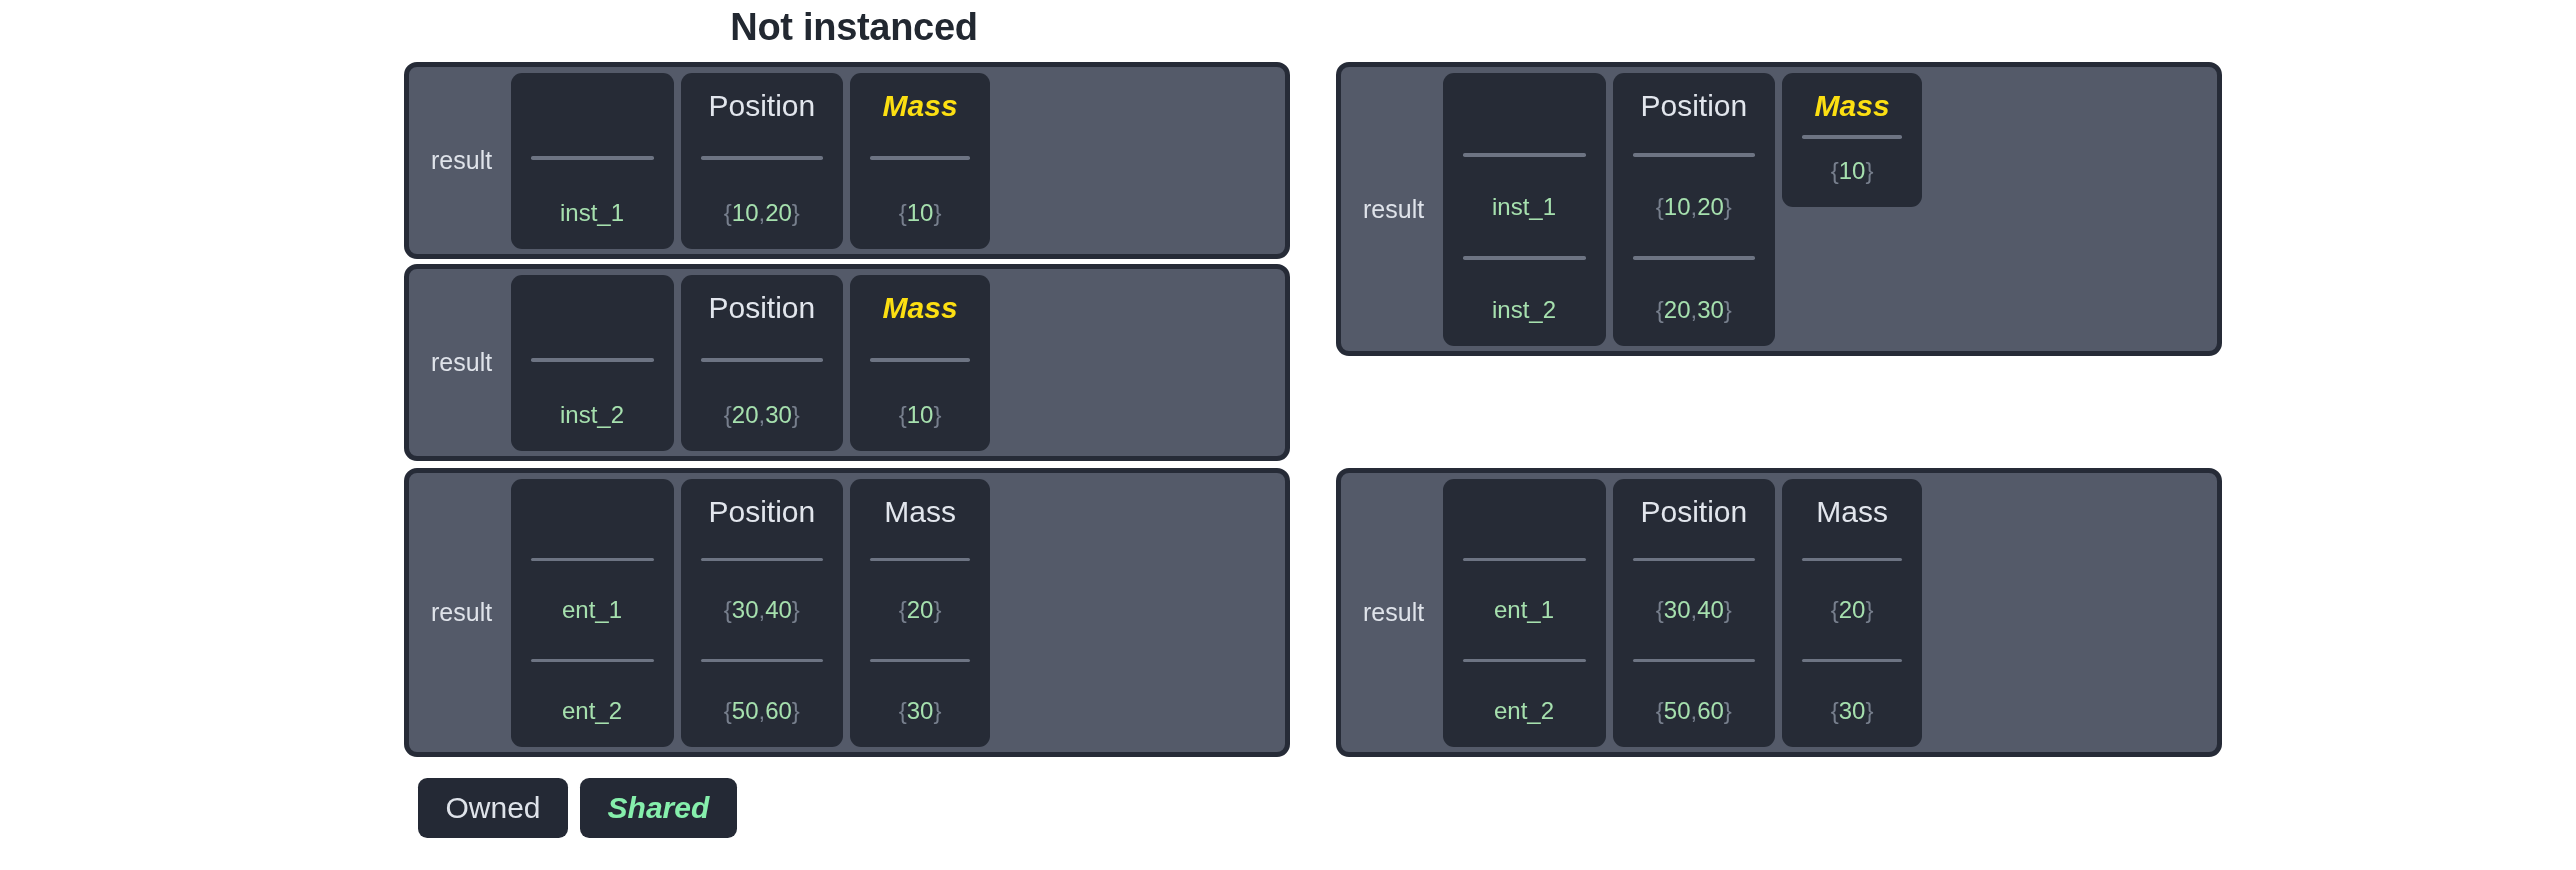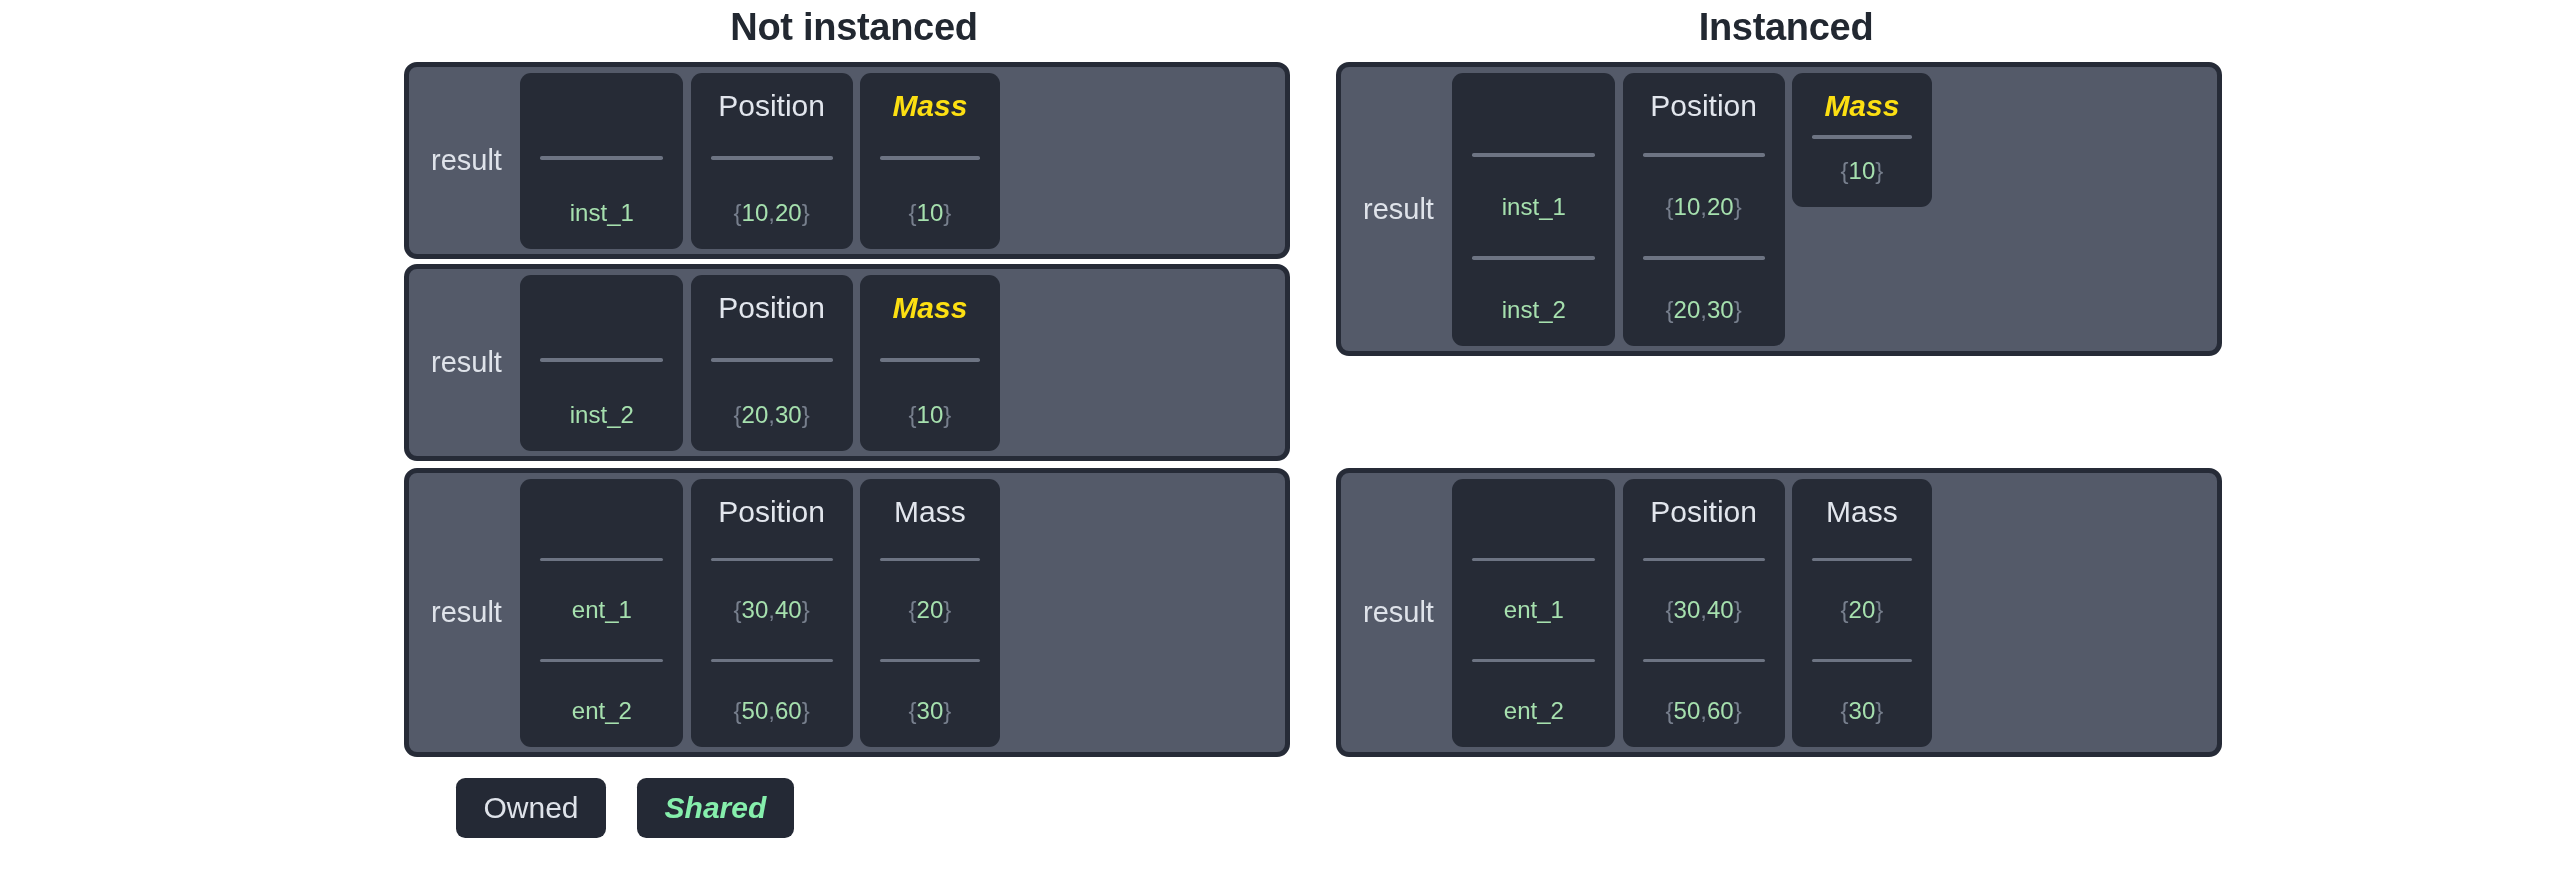--- a/index.html
+++ b/index.html
@@ -36,21 +36,21 @@
     display:flex;
     align-items:stretch;
     padding:5.5px;
   }
   .panel-label{
     flex:0 0 auto;
     display:flex;
     align-items:center;
     justify-content:center;
     color:#dfe3ea;
-    font-size:29px;
+    font-size:25px;
     padding:0 18.4px 0 16.5px;
     white-space:nowrap;
   }
   .cols{
     flex:1 1 auto;
     display:flex;
     align-items:flex-start;
     gap:7.3px;
   }
 
@@ -101,40 +101,38 @@
 
   
   .w-name{min-width:163px;}
   .w-pos {min-width:162px;}
   .w-mass{min-width:140px;}
 
   
   .legend{
     position:absolute;
     display:flex;
-    gap:31px;
-    margin-left:38px;
+    gap:12px;
   }
   .chip{
     background:#242935;
     border-radius:9.2px;
     padding:13px 27.5px;
     font-size:30px;
     color:#dfe3ea;
     white-space:nowrap;
   }
   .chip.shared{color:#86efac;font-style:italic;font-weight:bold;}
 </style>
 </head>
 <body>
 
 <div class="canvas">
 
   <div class="col-title" id="title-left">Not instanced</div>
-  <div class="col-title" id="title-right">Instanced</div>
 
   <div class="panel" style="left:404px; top:62px; width:886px; height:197px;">
     <div class="panel-label">result</div>
     <div class="cols">
 
       <div class="col grow w-name">
         <div class="col-head blank">&nbsp;</div>
         <div class="rule"></div>
         <div class="cell">inst_1</div>
       </div>

